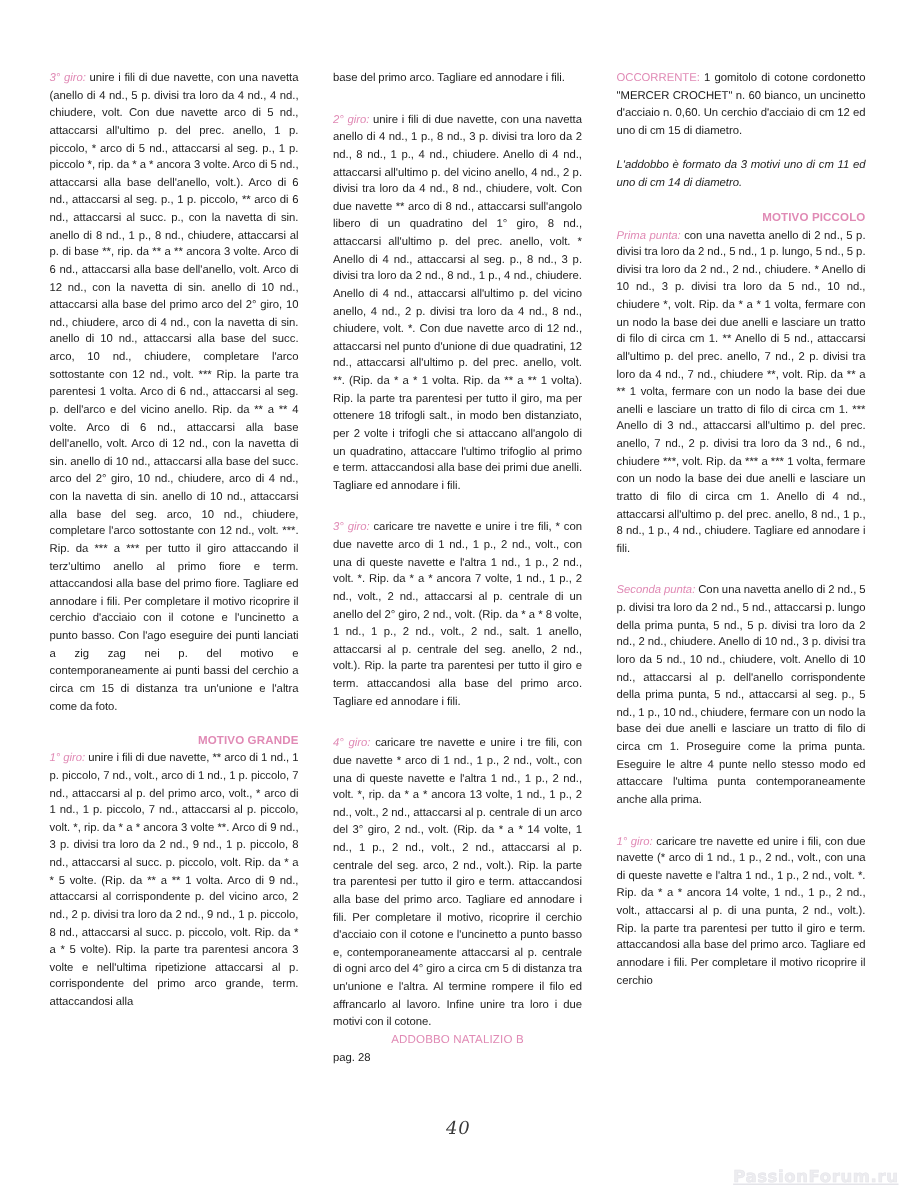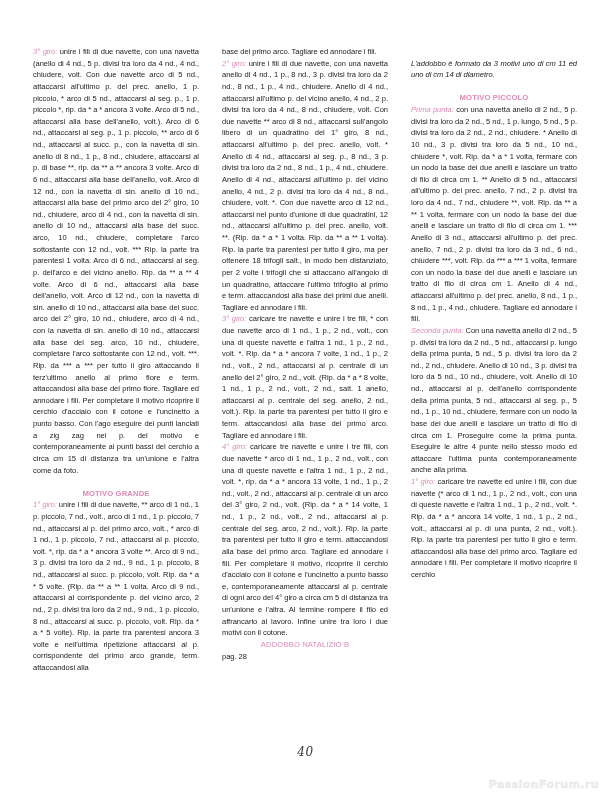--- a/index.html
+++ b/index.html
@@ -40,28 +40,28 @@
   .para {
     font-size: 7.55px;
     line-height: 11.62px;
     text-align: justify;
     text-justify: inter-word;
     letter-spacing: -0.02px;
     word-spacing: -0.1px;
     color: #1c1c1c;
     hyphens: manual;
   }
-  .para + .para { margin-top: 0; }
+  .para + .para { margin-top: 16px; }
   .heading {
     font-size: 7.7px;
     line-height: 11.62px;
     color: #e08ab5;
     font-weight: bold;
     letter-spacing: 0.1px;
-    text-align: center;
+    text-align: right;
   }
   .heading-plain {
     font-size: 7.7px;
     line-height: 11.62px;
     color: #e08ab5;
     font-weight: normal;
     letter-spacing: 0.1px;
     text-align: center;
   }
   .pink-it {
@@ -91,20 +91,21 @@
     position: absolute;
     right: 12px;
     top: 778px;
     font-family: "DejaVu Sans", sans-serif;
     font-size: 11px;
     letter-spacing: 0.4px;
     color: #ededf0;
     font-weight: bold;
     -webkit-text-stroke: 0.4px #e4e4e9;
     user-select: none;
+    text-decoration: underline;
   }
 </style>
 </head>
 <body>
 
 <div class="page">
 
   <div class="columns">
 
     <div class="col">
@@ -117,20 +118,21 @@
     <div class="col">
       <p class="para">base del primo arco. Tagliare ed annodare i fili.</p>
       <p class="para"><span class="pink-it">2° giro:</span><span> unire i fili di due navette, con una navetta anello di 4 nd., 1 p., 8 nd., 3 p. divisi tra loro da 2 nd., 8 nd., 1 p., 4 nd., chiudere. Anello di 4 nd., attaccarsi all'ultimo p. del vicino anello, 4 nd., 2 p. divisi tra loro da 4 nd., 8 nd., chiudere, volt. Con due navette ** arco di 8 nd., attaccarsi sull'angolo libero di un quadratino del 1° giro, 8 nd., attaccarsi all'ultimo p. del prec. anello, volt. * Anello di 4 nd., attaccarsi al seg. p., 8 nd., 3 p. divisi tra loro da 2 nd., 8 nd., 1 p., 4 nd., chiudere. Anello di 4 nd., attaccarsi all'ultimo p. del vicino anello, 4 nd., 2 p. divisi tra loro da 4 nd., 8 nd., chiudere, volt. *. Con due navette arco di 12 nd., attaccarsi nel punto d'unione di due quadratini, 12 nd., attaccarsi all'ultimo p. del prec. anello, volt. **. (Rip. da * a * 1 volta. Rip. da ** a ** 1 volta). Rip. la parte tra parentesi per tutto il giro, ma per ottenere 18 trifogli salt., in modo ben distanziato, per 2 volte i trifogli che si attaccano all'angolo di un quadratino, attaccare l'ultimo trifoglio al primo e term. attaccandosi alla base dei primi due anelli. Tagliare ed annodare i fili.</span></p>
       <p class="para"><span class="pink-it">3° giro:</span><span> caricare tre navette e unire i tre fili, * con due navette arco di 1 nd., 1 p., 2 nd., volt., con una di queste navette e l'altra 1 nd., 1 p., 2 nd., volt. *. Rip. da * a * ancora 7 volte, 1 nd., 1 p., 2 nd., volt., 2 nd., attaccarsi al p. centrale di un anello del 2° giro, 2 nd., volt. (Rip. da * a * 8 volte, 1 nd., 1 p., 2 nd., volt., 2 nd., salt. 1 anello, attaccarsi al p. centrale del seg. anello, 2 nd., volt.). Rip. la parte tra parentesi per tutto il giro e term. attaccandosi alla base del primo arco. Tagliare ed annodare i fili.</span></p>
       <p class="para"><span class="pink-it">4° giro:</span><span> caricare tre navette e unire i tre fili, con due navette * arco di 1 nd., 1 p., 2 nd., volt., con una di queste navette e l'altra 1 nd., 1 p., 2 nd., volt. *, rip. da * a * ancora 13 volte, 1 nd., 1 p., 2 nd., volt., 2 nd., attaccarsi al p. centrale di un arco del 3° giro, 2 nd., volt. (Rip. da * a * 14 volte, 1 nd., 1 p., 2 nd., volt., 2 nd., attaccarsi al p. centrale del seg. arco, 2 nd., volt.). Rip. la parte tra parentesi per tutto il giro e term. attaccandosi alla base del primo arco. Tagliare ed annodare i fili. Per completare il motivo, ricoprire il cerchio d'acciaio con il cotone e l'uncinetto a punto basso e, contemporaneamente attaccarsi al p. centrale di ogni arco del 4° giro a circa cm 5 di distanza tra un'unione e l'altra. Al termine rompere il filo ed affrancarlo al lavoro. Infine unire tra loro i due motivi con il cotone.</span></p>
       <h3 class="heading-plain">ADDOBBO NATALIZIO B</h3>
       <p class="para">pag. 28</p>
     </div>
 
     <div class="col">
+      <p class="para"><span class="pink-sub">OCCORRENTE:</span><span> 1 gomitolo di cotone cordonetto "MERCER CROCHET" n. 60 bianco, un uncinetto d'acciaio n.  0,60.  Un cerchio d'acciaio di cm 12 ed uno di cm 15 di diametro.</span></p>
       <div class="spacer-sm"></div>
       <p class="para italic-para">L'addobbo è formato da 3 motivi uno di cm 11 ed uno di cm 14 di diametro.</p>
       <div class="spacer-sm"></div>
       <h3 class="heading">MOTIVO PICCOLO</h3>
       <p class="para"><span class="pink-it">Prima punta:</span><span> con una navetta anello di 2 nd., 5 p. divisi tra loro da 2 nd., 5 nd., 1 p. lungo, 5 nd., 5 p. divisi tra loro da 2 nd., 2 nd., chiudere. * Anello di 10 nd., 3 p. divisi tra loro da 5 nd., 10 nd., chiudere *, volt. Rip. da * a * 1 volta, fermare con un nodo la base dei due anelli e lasciare un tratto di filo di circa cm 1. ** Anello di 5 nd., attaccarsi all'ultimo p. del prec. anello, 7 nd., 2 p. divisi tra loro da 4 nd., 7 nd., chiudere **, volt. Rip. da ** a ** 1 volta, fermare con un nodo la base dei due anelli e lasciare un tratto di filo di circa cm 1. *** Anello di 3 nd., attaccarsi all'ultimo p. del prec. anello, 7 nd., 2 p. divisi tra loro da 3 nd., 6 nd., chiudere ***, volt. Rip. da *** a *** 1 volta, fermare con un nodo la base dei due anelli e lasciare un tratto di filo di circa cm 1. Anello di 4 nd., attaccarsi all'ultimo p. del prec. anello, 8 nd., 1 p., 8 nd., 1 p., 4 nd., chiudere. Tagliare ed annodare i fili.</span></p>
       <p class="para"><span class="pink-it">Seconda punta:</span><span> Con una navetta anello di 2 nd., 5 p. divisi tra loro da 2 nd., 5 nd., attaccarsi p. lungo della prima punta, 5 nd., 5 p. divisi tra loro da 2 nd., 2 nd., chiudere. Anello di 10 nd., 3 p. divisi tra loro da 5 nd., 10 nd., chiudere, volt. Anello di 10 nd., attaccarsi al p. dell'anello corrispondente della prima punta, 5 nd., attaccarsi al seg. p., 5 nd., 1 p., 10 nd., chiudere, fermare con un nodo la base dei due anelli e lasciare un tratto di filo di circa cm 1. Proseguire come la prima punta. Eseguire le altre 4 punte nello stesso modo ed attaccare l'ultima punta contemporaneamente anche alla prima.</span></p>
       <p class="para"><span class="pink-it">1° giro:</span><span> caricare tre navette ed unire i fili, con due navette (* arco di 1 nd., 1 p., 2 nd., volt., con una di queste navette e l'altra 1 nd., 1 p., 2 nd., volt. *. Rip. da * a * ancora 14 volte, 1 nd., 1 p., 2 nd., volt., attaccarsi al p. di una punta, 2 nd., volt.). Rip. la parte tra parentesi per tutto il giro e term. attaccandosi alla base del primo arco. Tagliare ed annodare i fili. Per completare il motivo ricoprire il cerchio</span></p>
     </div>
 
   </div>

